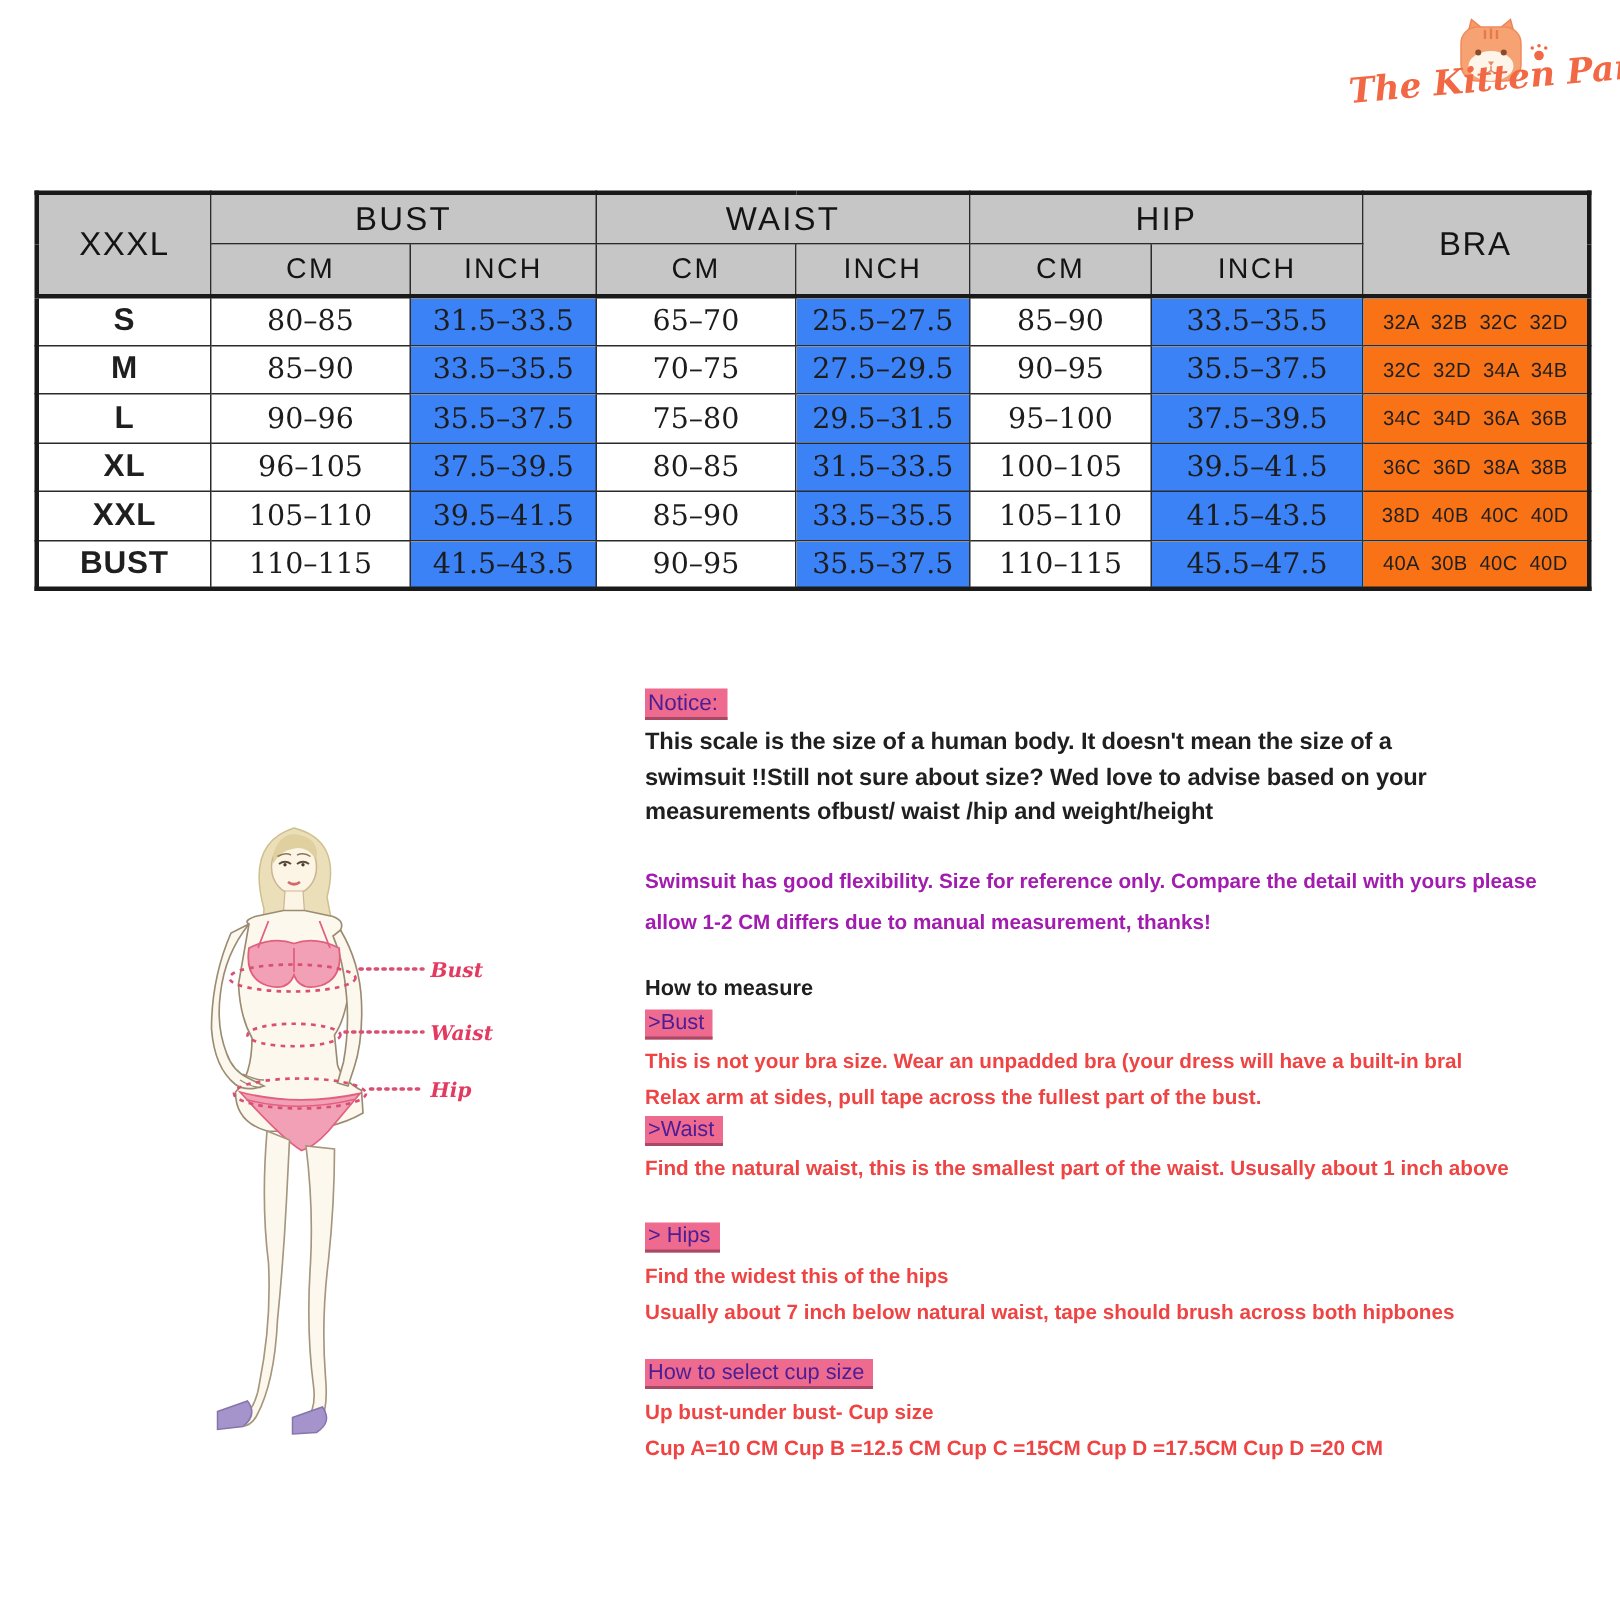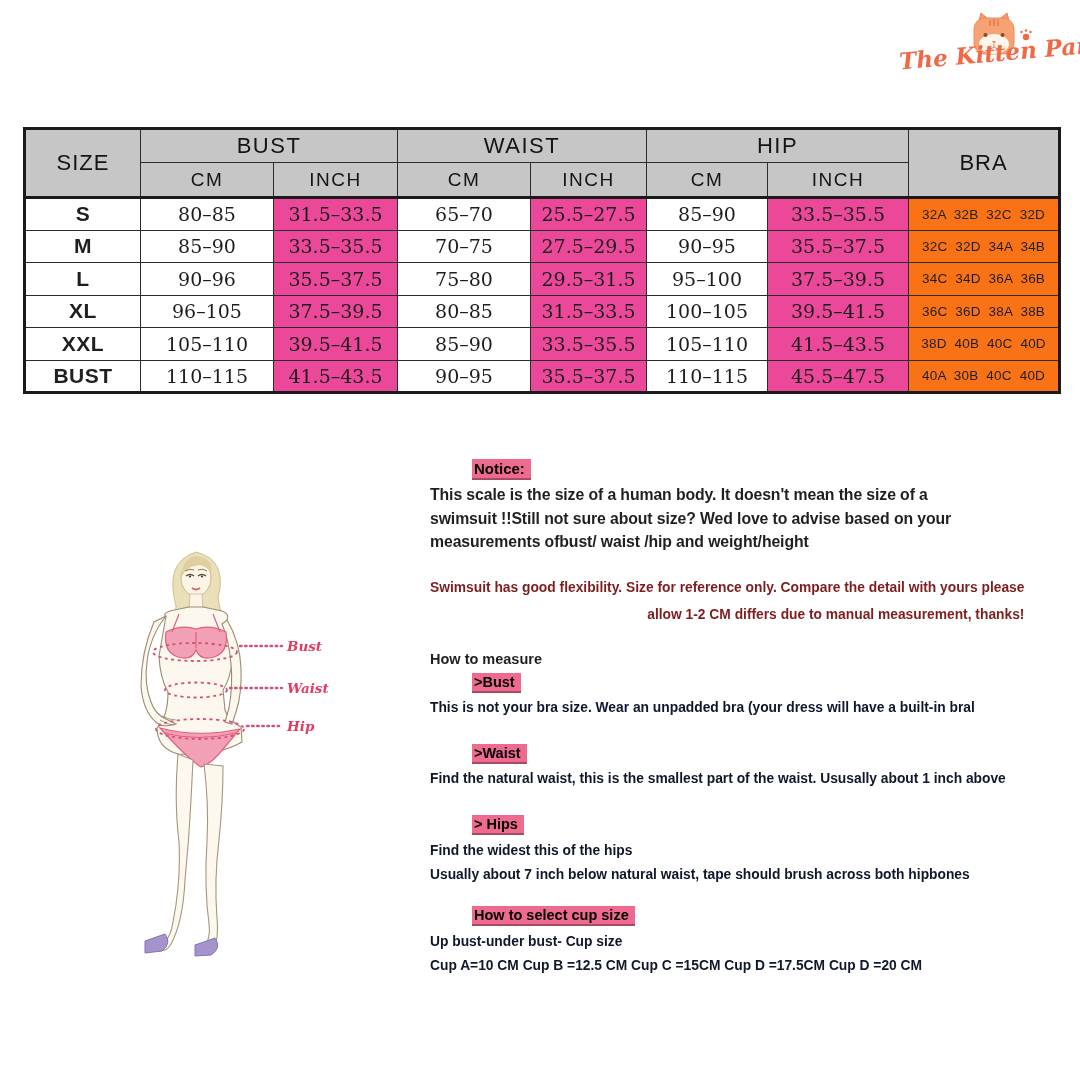--- a/index.html
+++ b/index.html
@@ -20,38 +20,38 @@
       padding:0;overflow:hidden;white-space:nowrap;}
   .size-table{border:3px solid #1a1a1a;}
   .size-table thead th{background:#c6c6c6;font-weight:500;color:#141414;}
   .size-table thead{border-bottom:3px solid #1a1a1a;}
   .th-group{font-size:22px;letter-spacing:1.5px;height:32px;}
   .th-unit{font-size:19px;letter-spacing:1.5px;height:33px;}
   .th-size,.th-bra{font-size:22px;letter-spacing:1px;}
   .size-table tbody tr{height:32.5px;}
   .c-size{font-size:21px;font-weight:600;letter-spacing:0.5px;background:#ffffff;}
   .c-num{font-family:"DejaVu Serif",serif;font-size:19px;color:#1c1c1c;background:#ffffff;}
-  .c-num.shade{background:#ec4899;}
+  .c-num.shade{background:#3b82f6;}
   .c-bra{font-size:13.5px;font-weight:500;word-spacing:4px;background:#f97316;letter-spacing:0.2px;}
 
   
   .figure{position:absolute;left:100px;top:540px;width:360px;height:420px;}
   .fig-label{font-family:"DejaVu Serif",serif;font-style:italic;font-weight:bold;
       font-size:13.5px;fill:#e23a60;}
 
   
   .txt{position:absolute;left:430px;white-space:nowrap;}
   .hl{display:inline-block;background:#ee6a8f;border-bottom:2px solid #a84a66;
-      padding:1px 6px 1px 2px;font-weight:bold;color:#000000;margin-left:42px;}
+      padding:1px 6px 1px 2px;font-weight:normal;color:#4c1d95;}
   .h15{font-size:15px;}
   .h14{font-size:14.5px;}
   .notice-body{font-size:15.8px;font-weight:bold;line-height:23.5px;letter-spacing:-0.1px;}
-  .flex-para{font-size:13.8px;font-weight:bold;line-height:27px;color:#7f1d1d;text-align:right;}
+  .flex-para{font-size:13.8px;font-weight:bold;line-height:27px;color:#a21caf;}
   .plain-h{font-size:14.5px;font-weight:bold;}
-  .m-lines{font-size:13.8px;font-weight:bold;line-height:24px;color:#0f172a;}
+  .m-lines{font-size:13.8px;font-weight:bold;line-height:24px;color:#ef4444;}
 </style>
 </head>
 <body>
 
 <div class="canvas">
 
   <div class="logo">
     <svg class="cat" width="70" height="50" viewBox="0 0 70 50">
       <path d="M8,18 L12,3 L23,12 Z" fill="#f59a68" stroke="#ef8154" stroke-width="1"></path>
       <path d="M42,18 L38,3 L27,12 Z" fill="#f59a68" stroke="#ef8154" stroke-width="1"></path>
@@ -76,21 +76,21 @@
         <col style="width:133px">
         <col style="width:124px">
       <col style="width:133px">
         <col style="width:116px">
         <col style="width:121px">
       <col style="width:141px">
         <col style="width:151px">
     </colgroup>
     <thead>
       <tr>
-        <th rowspan="2" class="th-size">SIZE</th>
+        <th rowspan="2" class="th-size">XXXL</th>
         <th colspan="2" class="th-group">BUST</th>
         <th colspan="2" class="th-group">WAIST</th>
         <th colspan="2" class="th-group">HIP</th>
         <th rowspan="2" class="th-bra">BRA</th>
       </tr>
       <tr>
         <th class="th-unit">CM</th>
         <th class="th-unit">INCH</th>
         <th class="th-unit">CM</th>
         <th class="th-unit">INCH</th>
@@ -220,20 +220,21 @@
     <div>allow 1-2 CM differs due to manual measurement, thanks!</div>
   </div>
 
   <div class="txt plain-h" style="top:651px;">How to measure</div>
 
   <div class="txt" style="top:673px;">
     <span class="hl h14">&gt;Bust</span>
   </div>
   <div class="txt m-lines" style="top:696px;">
     <div>This is not your bra size. Wear an unpadded bra (your dress will have a built-in bral</div>
+    <div>Relax arm at sides, pull tape across the fullest part of the bust.</div>
   </div>
 
   <div class="txt" style="top:744px;">
     <span class="hl h14">&gt;Waist</span>
   </div>
   <div class="txt m-lines" style="top:767px;">
     <div>Find the natural waist, this is the smallest part of the waist. Ususally about 1 inch above</div>
   </div>
 
   <div class="txt" style="top:815px;">

